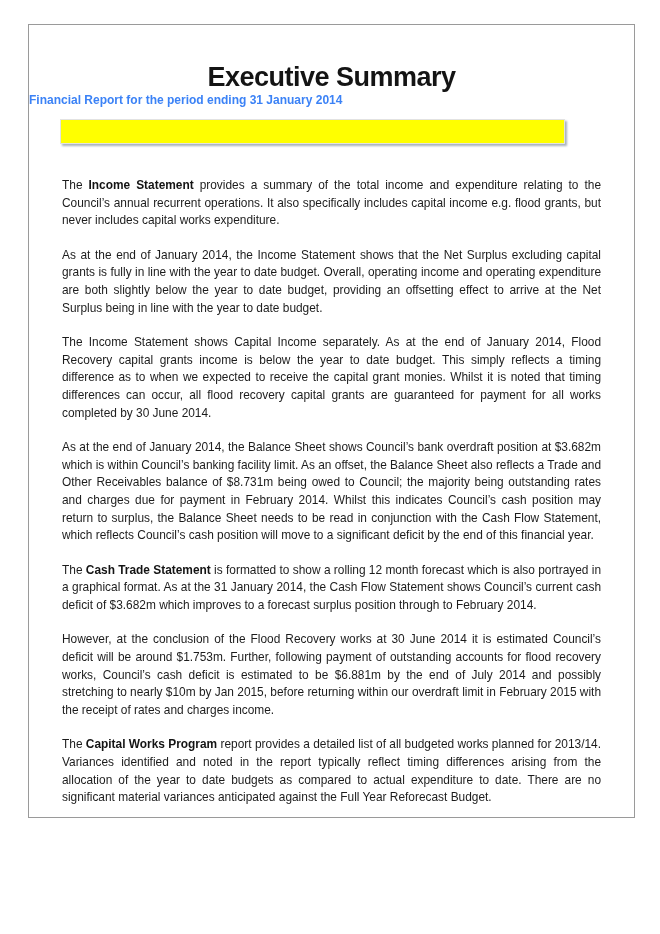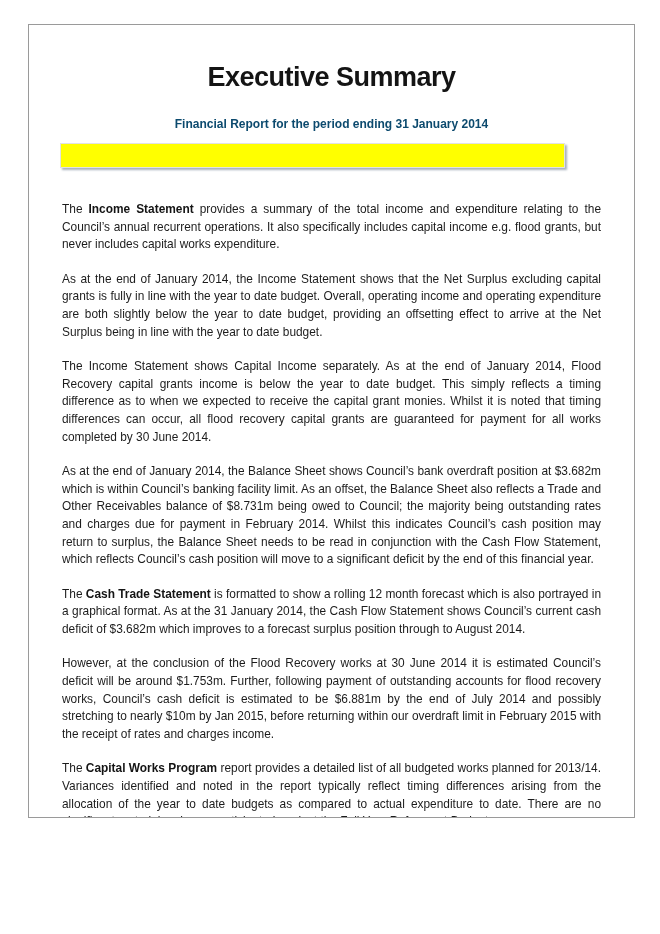--- a/index.html
+++ b/index.html
@@ -23,25 +23,25 @@
   }
   .page-title {
     margin: 37px 0 0 0;
     text-align: center;
     font-size: 27px;
     font-weight: 700;
     letter-spacing: -0.5px;
     color: #141414;
   }
   .page-subtitle {
-    margin-top: 24px;
-    text-align: center;
+    margin-top: 0;
+    text-align: left;
     font-size: 12px;
     font-weight: 700;
-    color: #0c4a6e;
+    color: #3b82f6;
   }
   .highlight-bar {
     margin: 12px 0 0 31px;
     width: 503px;
     height: 23px;
     border: 1px solid #e2e2e2;
     box-shadow: 2px 2px 2px #a9b2bd;
   }
   .body-text {
     margin: 33px 33px 0 33px;
@@ -73,21 +73,21 @@
 
     <p class="para"><span>The </span><b>Income Statement</b><span> provides a summary of the total income and expenditure relating to the Council’s annual recurrent operations. It also specifically includes capital income e.g. flood grants, but never includes capital works expenditure.</span></p>
 
     <p class="para"><span>As at the end of January 2014, the Income Statement shows that the Net Surplus excluding capital grants is fully in line with the year to date budget.  Overall, operating income and operating expenditure are both slightly below the year to date budget, providing an offsetting effect to arrive at the Net Surplus being in line with the year to date budget.</span></p>
 
     <p class="para"><span>The Income Statement shows Capital Income separately. As at the end of January 2014, Flood Recovery capital grants income is below the year to date budget. This simply reflects a timing difference as to when we expected to receive the capital grant monies. Whilst it is noted that timing differences can occur, all flood recovery capital grants are guaranteed for payment for all works completed by 30 June 2014.</span></p>
 
 
     <p class="para"><span>As at the end of January 2014, the Balance Sheet shows Council’s bank overdraft position at $3.682m which is within Council’s banking facility limit. As an offset, the Balance Sheet also reflects a Trade and Other Receivables balance of $8.731m being owed to Council; the majority being outstanding rates and charges due for payment in February 2014. Whilst this indicates Council’s cash position may return to surplus, the Balance Sheet needs to be read in conjunction with the Cash Flow Statement, which reflects Council’s cash position will move to a significant deficit by the end of this financial year.</span></p>
 
-    <p class="para"><span>The </span><b>Cash Trade Statement</b><span> is formatted to show a rolling 12 month forecast which is also portrayed in a graphical format. As at the 31 January 2014, the Cash Flow Statement shows Council’s current cash deficit of $3.682m which improves to a forecast surplus position through to August 2014.</span></p>
+    <p class="para"><span>The </span><b>Cash Trade Statement</b><span> is formatted to show a rolling 12 month forecast which is also portrayed in a graphical format. As at the 31 January 2014, the Cash Flow Statement shows Council’s current cash deficit of $3.682m which improves to a forecast surplus position through to February 2014.</span></p>
 
     <p class="para"><span>However, at the conclusion of the Flood Recovery works at 30 June 2014 it is estimated Council’s deficit will be around $1.753m. Further, following payment of outstanding accounts for flood recovery works, Council’s cash deficit is estimated to be $6.881m by the end of July 2014  and possibly stretching to nearly $10m by Jan 2015, before returning within our overdraft limit in February 2015 with the receipt of rates and charges income.</span></p>
 
     <p class="para"><span>The </span><b>Capital Works Program</b><span> report provides a detailed list of all budgeted works planned for 2013/14. Variances identified and noted in the report typically reflect timing differences arising from the allocation of the year to date budgets as compared to actual expenditure to date. There are no significant material variances anticipated against the Full Year Reforecast Budget.</span></p>
 
   </div>
 
 </div>
 
 </body></html>

